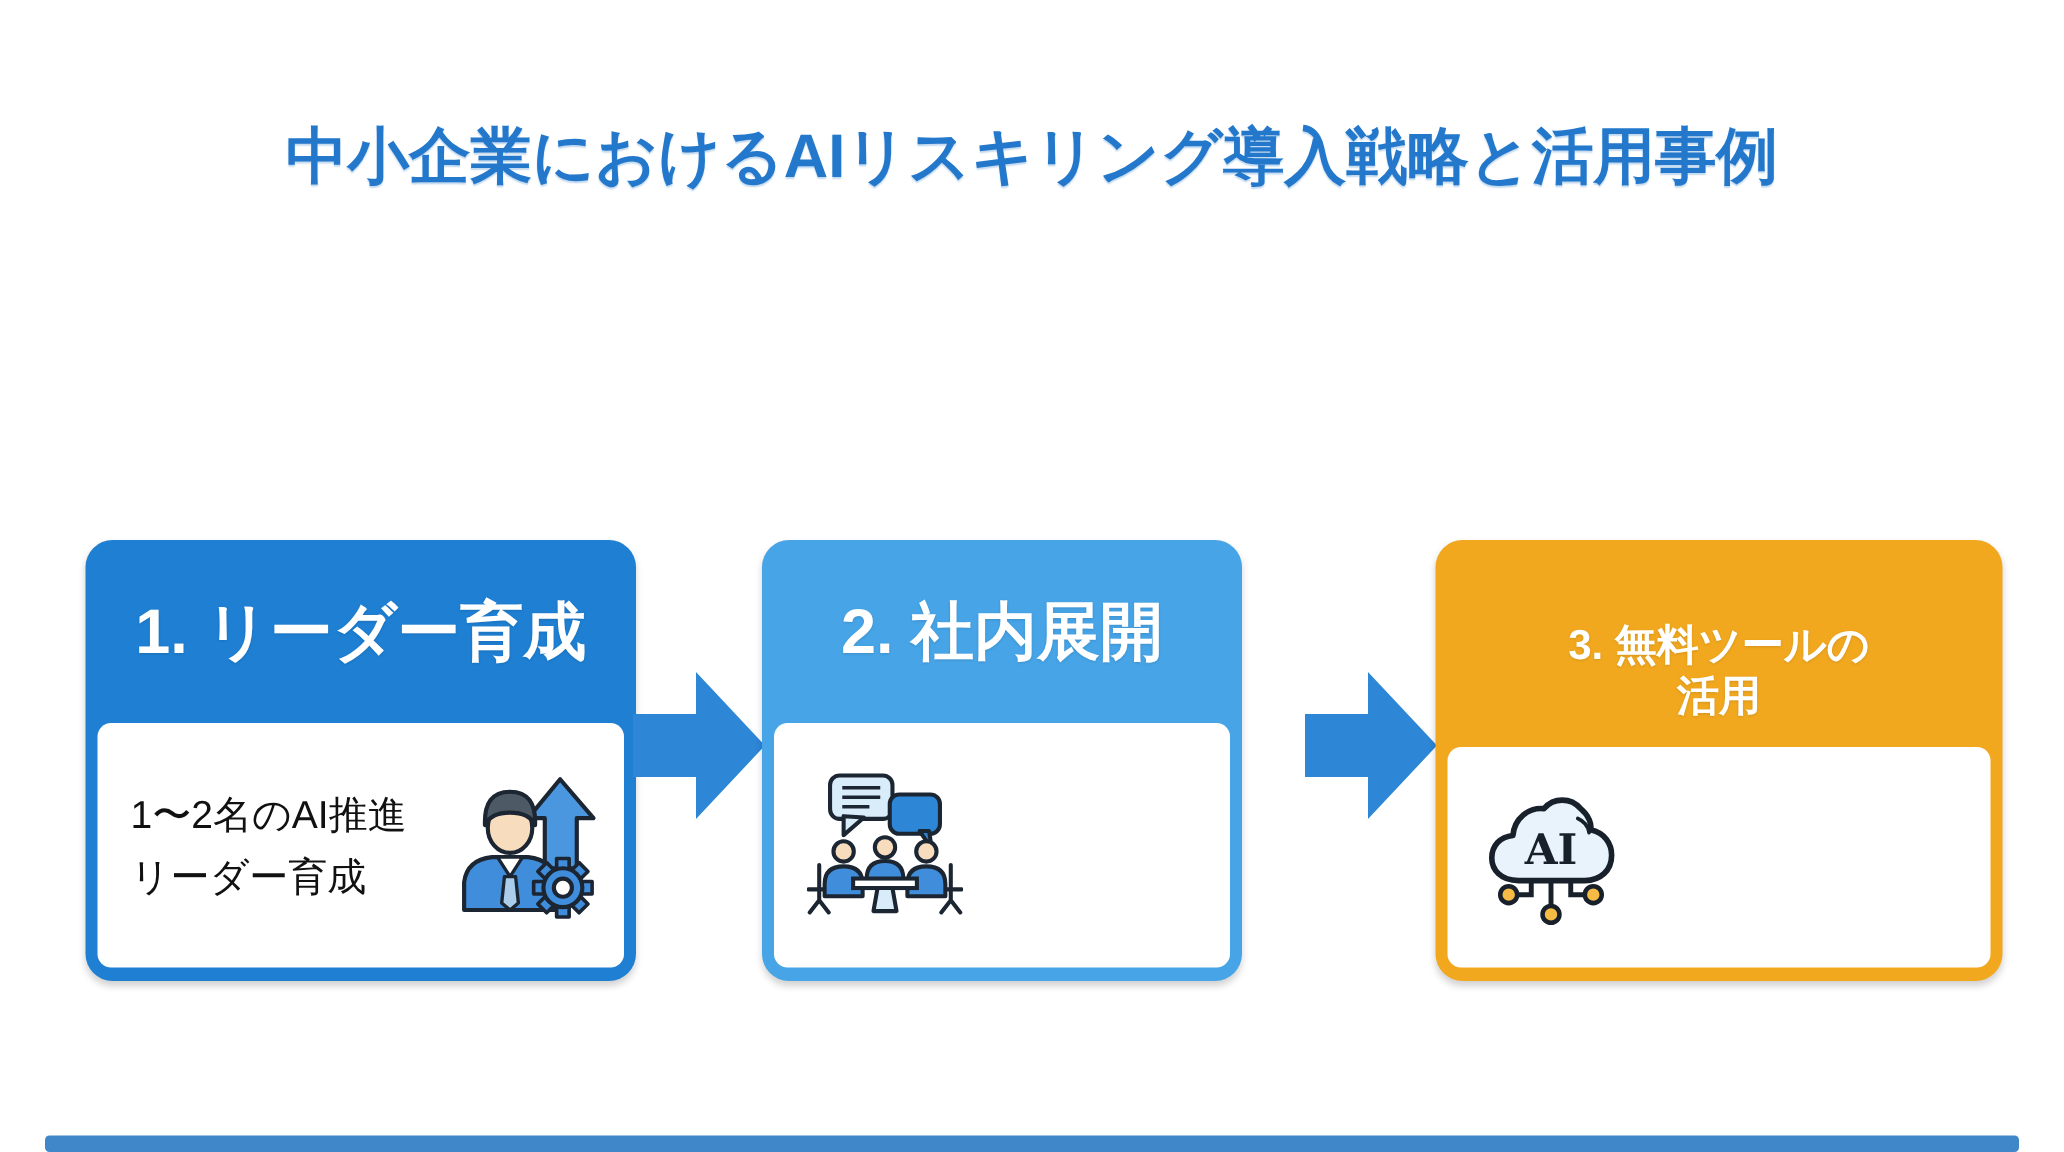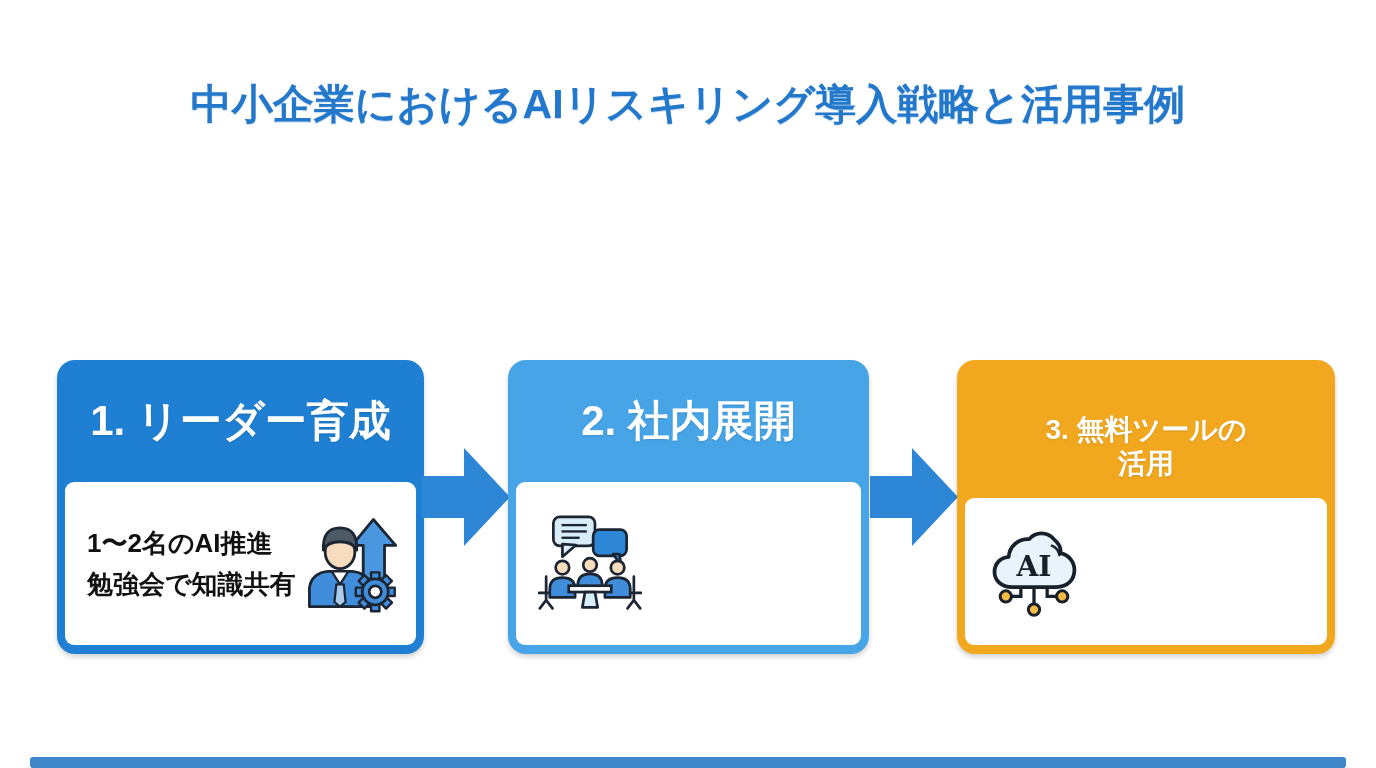--- a/index.html
+++ b/index.html
@@ -13,38 +13,38 @@
     text-align:center;
     font-size:41px;font-weight:800;letter-spacing:0px;line-height:1.25;
     text-shadow:0 1px 1px rgba(120,170,220,.45);
   }
   .flow{position:absolute;top:0;left:0;width:100%;height:100%;}
   .card{
     position:absolute;top:360px;height:294px;border-radius:18px;
     box-shadow:0 3px 5px rgba(0,0,0,.18);
   }
   .card-1{left:57px;width:367px;}
-  .card-2{left:508px;width:361px;}
+  .card-2{left:508px;width:320px;}
   .card-3{left:957px;width:378px;}
   .card-header{
     position:absolute;top:0;left:0;right:0;
     display:flex;flex-direction:column;align-items:center;justify-content:center;
     color:#ffffff;font-weight:800;font-size:42px;line-height:1.2;
     text-shadow:0 1px 2px rgba(0,0,0,.12);
   }
   .card-1 .card-header,.card-2 .card-header{height:122px;}
   .card-3 .card-header{height:174px;font-size:28px;justify-content:center;}
   .card-body{
     position:absolute;left:8px;right:8px;bottom:9px;background:#ffffff;border-radius:9px;
     display:flex;align-items:center;justify-content:space-between;
     padding:0 12px 0 22px;
   }
   .card-1 .card-body,.card-2 .card-body{top:122px;}
   .card-3 .card-body{top:138px;}
-  .body-text{font-size:26px;font-weight:700;color:#111111;line-height:1.55;white-space:nowrap;}
+  .body-text{font-size:26px;font-weight:400;color:#111111;line-height:1.55;white-space:nowrap;}
   .card-3 .body-text{font-size:25px;}
   .icon{flex:0 0 auto;display:block;}
   .flow-arrow{position:absolute;top:448px;width:88px;height:98px;}
   .flow-arrow-1{left:422px;}
   .flow-arrow-2{left:870px;}
   .footer-bar{
     position:absolute;top:757px;left:30px;width:1316px;height:11px;border-radius:3px;
   }
 </style>
 </head>
@@ -54,21 +54,21 @@
 
 <div class="flow">
 
   <div class="card card-1" style="background-color: rgb(30, 127, 211);">
     <div class="card-header">
       <span>1. リーダー育成</span>
     </div>
     <div class="card-body">
       <div class="body-text">
         <div>1〜2名のAI推進</div>
-        <div>勉強会で知識共有</div>
+        <div>リーダー育成</div>
       </div>
       <svg class="icon" width="102" height="98" viewBox="0 0 110 104">
 
         <polygon points="77,4 101,32 89,32 89,68 66,68 66,32 54,32" fill="#4a97e0" stroke="#1c2633" stroke-width="3" stroke-linejoin="round"></polygon>
 
         <path d="M8,98 L8,78 Q10,62 28,60 L54,60 Q72,62 74,78 L74,98 Z" fill="#3f8ddb" stroke="#1c2633" stroke-width="3" stroke-linejoin="round"></path>
         <polygon points="32,60 41,74 50,60" fill="#ffffff" stroke="#1c2633" stroke-width="2.4" stroke-linejoin="round"></polygon>
         <polygon points="37,74 45,74 47,93 41,98 35,93" fill="#aacdec" stroke="#1c2633" stroke-width="2.4" stroke-linejoin="round"></polygon>
         <ellipse cx="41" cy="39" rx="16" ry="18" fill="#f8dcbe" stroke="#1c2633" stroke-width="3"></ellipse>
         <path d="M23,37 Q22,13 41,13 Q60,13 59,37 Q55,28 41,28 Q27,28 23,37 Z" fill="#4d5a66" stroke="#1c2633" stroke-width="3" stroke-linejoin="round"></path>

